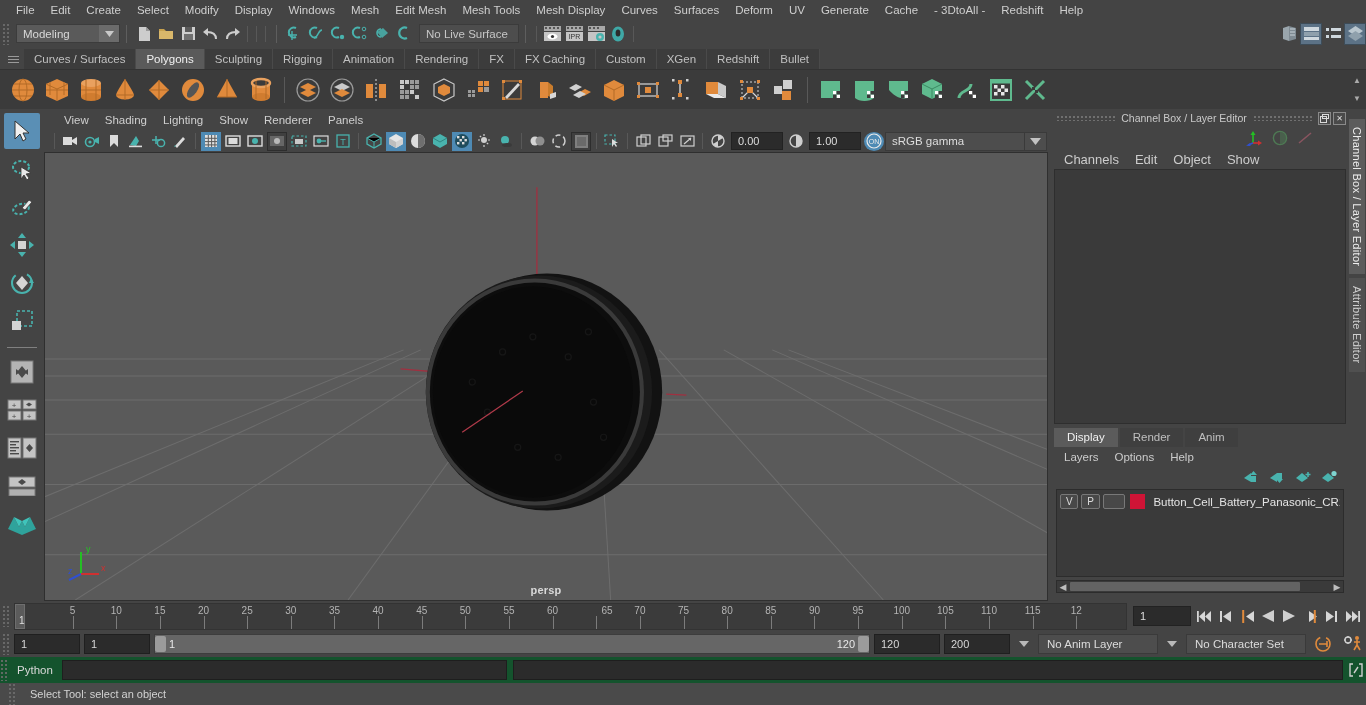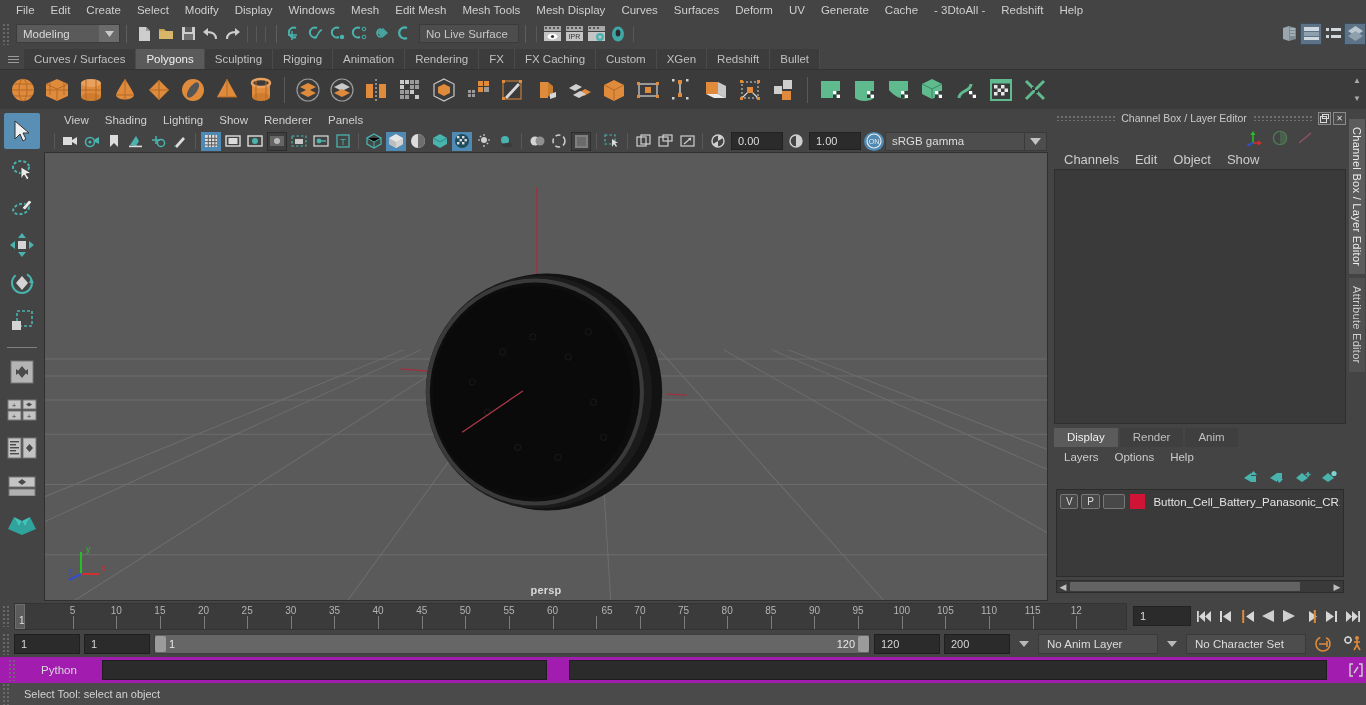--- a/index.html
+++ b/index.html
@@ -127,28 +127,28 @@
   .rangebar{ flex:1; height:20px; background:#666666; border:1px solid #3d3d3d; position:relative; display:flex; align-items:center;}
   .rangebar .handle{ width:11px; height:16px; background:#9b9b9b; border-radius:2px; }
   .rangebar .lnum{ font-size:11px; color:#e8e8e8; margin-left:3px; }
   .rangebar .rnum{ font-size:11px; color:#e8e8e8; margin-right:3px; }
   .rangebar .mid{ flex:1; }
   .dropfield{ height:20px; background:#4d4d4d; border:1px solid #3a3a3a; color:#dcdcdc; font-size:11.5px;
               display:flex; align-items:center; padding:0 8px; flex:none;}
   .tri{ width:0;height:0;border-left:5px solid transparent;border-right:5px solid transparent;border-top:6px solid #b9b9b9; }
 
   
-  .cmdrow{ height:26px; display:flex; align-items:center; background:#a21caf; flex:none; padding-left:8px; gap:16px;}
+  .cmdrow{ height:26px; display:flex; align-items:center; background:#14532d; flex:none; padding-left:0; gap:0;}
   .cmdlabel{ width:54px; text-align:center; font-size:11.5px; color:#d8d8d8; flex:none;}
   .cmdinput{ flex:0 0 445px; height:20px; background:#2b2b2b; border:1px solid #1e1e1e; }
   .cmdout{ flex:1; height:20px; background:#2b2b2b; border:1px solid #1e1e1e; margin-left:6px; }
   .cmdbtn{ width:20px; height:20px; margin-left:3px; display:flex; align-items:center; justify-content:center; color:#cfcfcf; }
 
   
-  .helpline{ height:22px; display:flex; align-items:center; background:#4a4a4a; flex:none; padding-left:2px;}
+  .helpline{ height:22px; display:flex; align-items:center; background:#4a4a4a; flex:none; padding-left:8px;}
   .helptext{ font-size:11px; color:#d2d2d2; margin-left:14px; }
 
   svg{ display:block; }
 </style>
 </head>
 <body>
 
 <div class="app">
 
   <div class="menubar">

